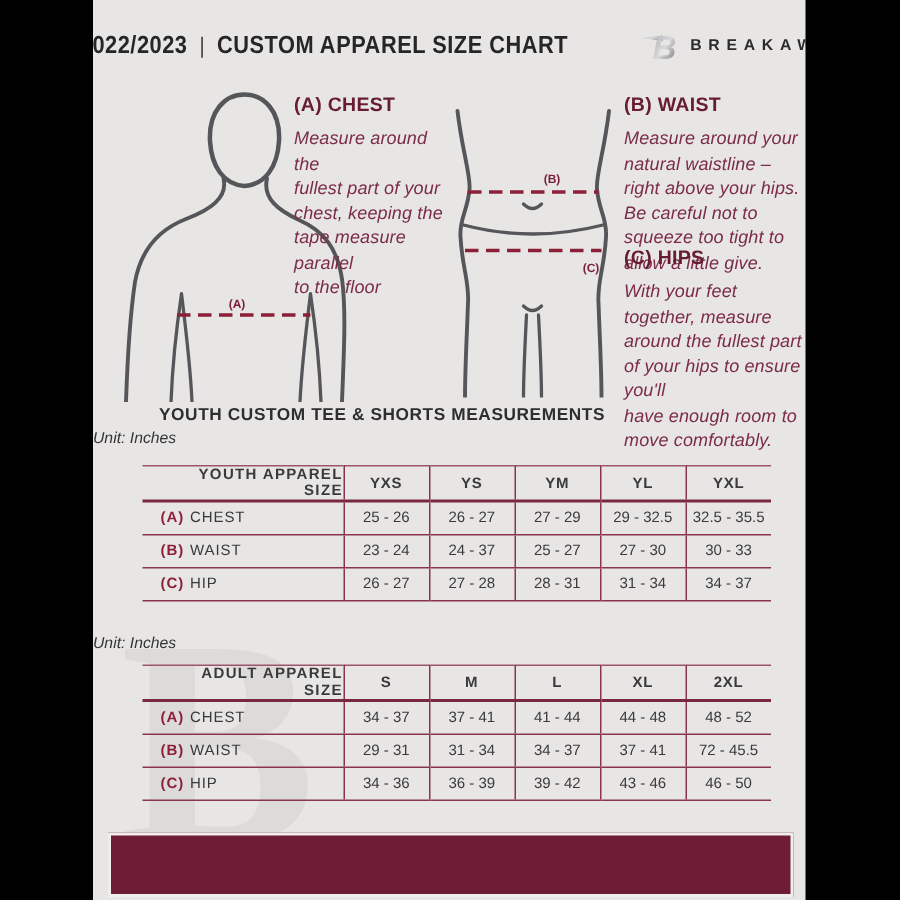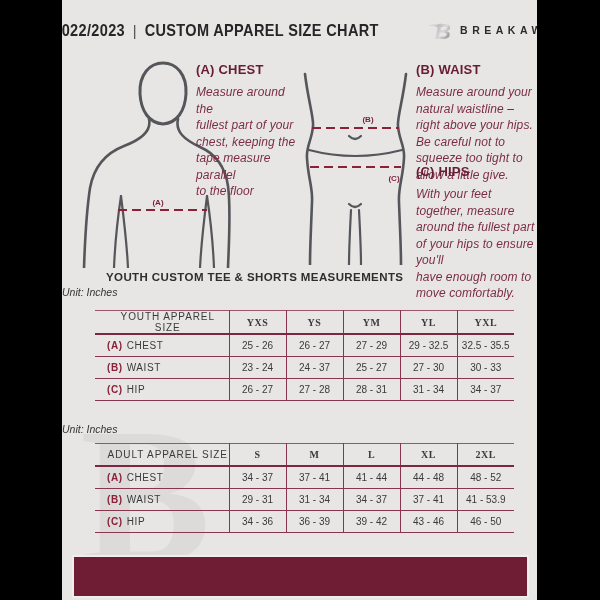--- a/index.html
+++ b/index.html
@@ -52,24 +52,24 @@
   .size-table col.cv{width:57px;}
   .size-table th,.size-table td{
     height:21px;padding:0;font-size:10px;color:#3a3a3c;vertical-align:middle;
   }
   .size-table th{border-bottom:2px solid #7b2740;}
   .size-table td{border-bottom:1.5px solid #8a3550;}
   .size-table th:not(:first-child),.size-table td:not(:first-child){
     border-left:1.5px solid #8a3550;text-align:center;
   }
   .size-col-label{
-    text-align:center;padding-left:12px !important;font-weight:400;
+    text-align:right;padding-left:12px !important;font-weight:700;
     letter-spacing:.9px;font-size:10px;color:#39393b;
   }
-  .size-name{font-weight:700;font-size:10.5px;letter-spacing:.5px;font-family:Liberation Serif, serif;}
+  .size-name{font-weight:700;font-size:10.5px;letter-spacing:.5px;}
   .row-label-cell{text-align:left;padding-left:12px !important;letter-spacing:.6px;font-size:10.5px;}
   .row-marker{font-weight:800;color:#8c2038;margin-right:4px;}
   
   .watermark{
     position:absolute;left:18px;top:398px;z-index:0;
     font-size:196px;font-weight:700;color:#dcdbda;line-height:1;
     font-family:"Liberation Serif",serif;user-select:none;
   }
   
   .footer-bar{
@@ -254,21 +254,21 @@
         <td>48 - 52</td>
       </tr>
       <tr>
         <td class="row-label-cell">
           <span class="row-marker">(B)</span><span>WAIST</span>
         </td>
         <td>29 - 31</td>
         <td>31 - 34</td>
         <td>34 - 37</td>
         <td>37 - 41</td>
-        <td>41 - 53.9</td>
+        <td>72 - 45.5</td>
       </tr>
       <tr>
         <td class="row-label-cell">
           <span class="row-marker">(C)</span><span>HIP</span>
         </td>
         <td>34 - 36</td>
         <td>36 - 39</td>
         <td>39 - 42</td>
         <td>43 - 46</td>
         <td>46 - 50</td>

